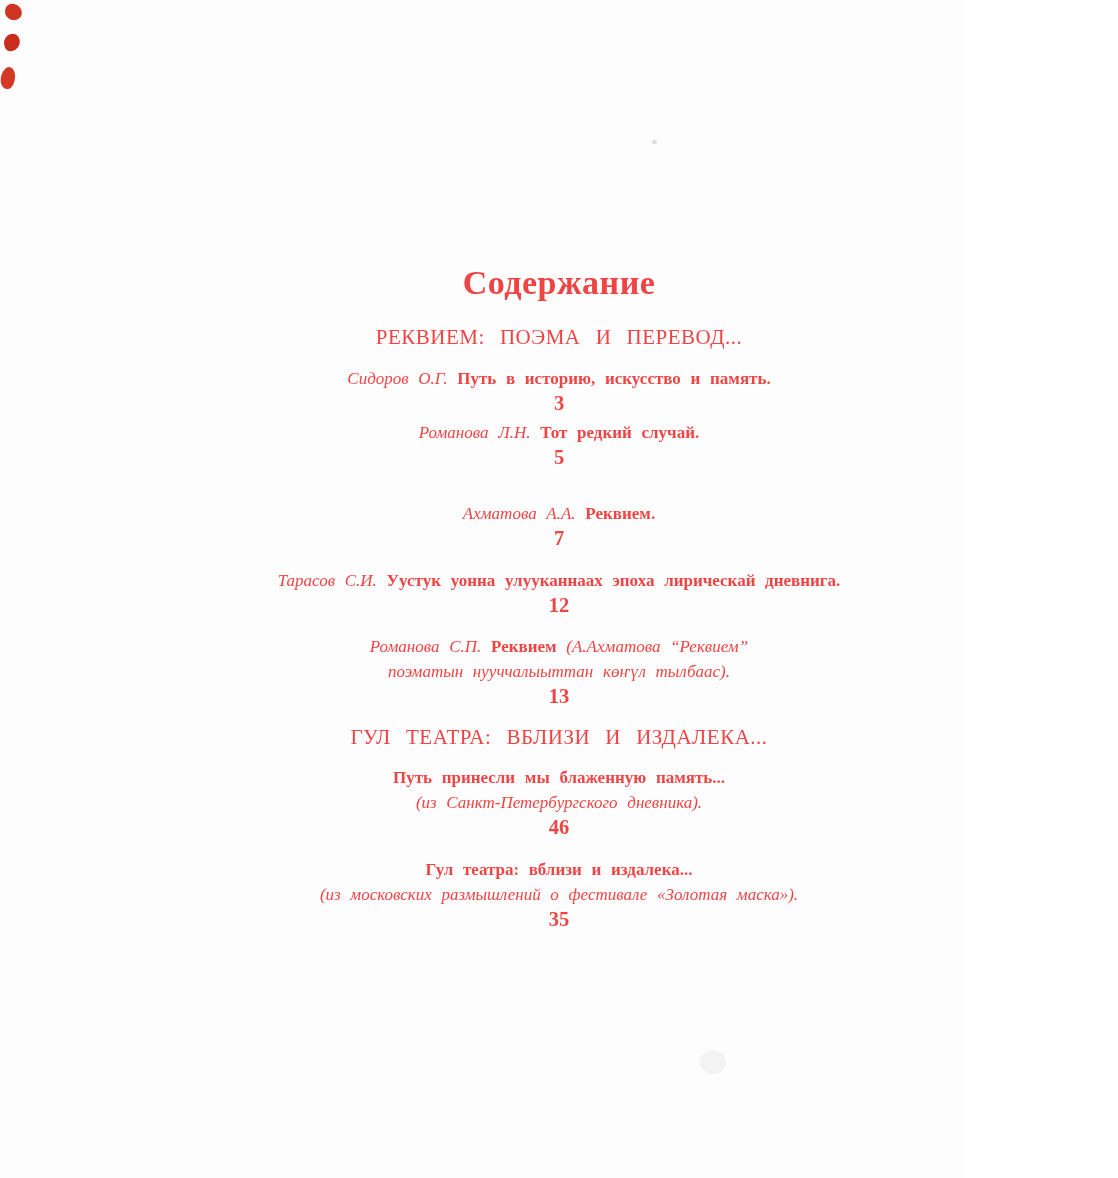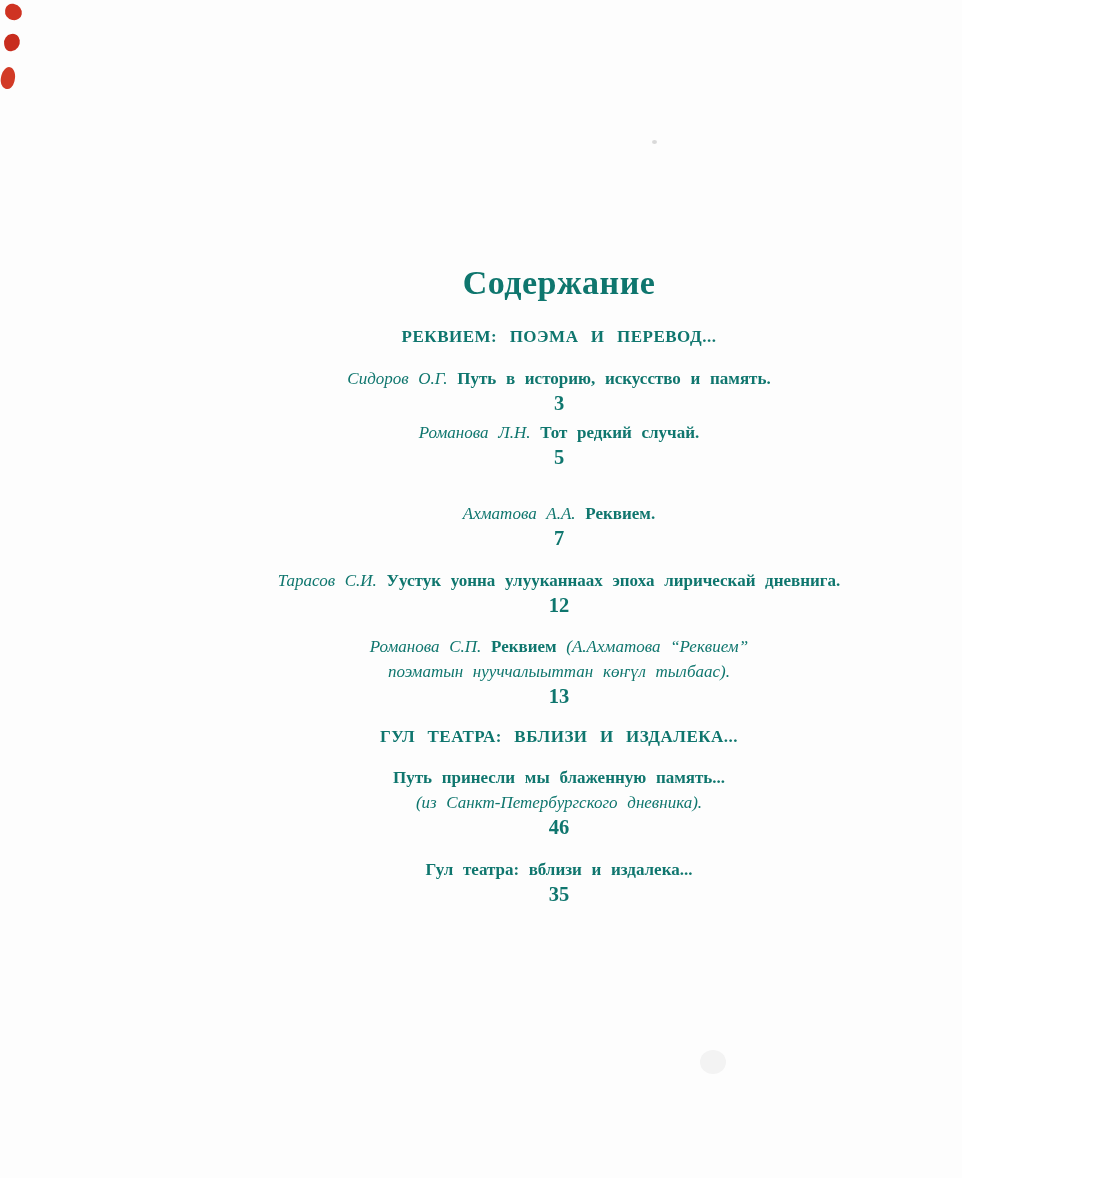--- a/index.html
+++ b/index.html
@@ -7,38 +7,38 @@
     padding: 0;
     background: #ffffff;
   }
   .page {
     position: relative;
     width: 962px;
     height: 1178px;
     background: #fdfdfd;
     overflow: hidden;
     font-family: "Liberation Serif", "DejaVu Serif", serif;
-    color: #0f766e;
+    color: #ef4444;
   }
   .block {
     position: absolute;
     left: 0;
     width: 1118px;
     text-align: center;
   }
   .doc-title {
     font-size: 34px;
     font-weight: bold;
     letter-spacing: 0.5px;
     line-height: 38px;
     margin: 0;
   }
   .section-heading {
-    font-size: 17px;
-    font-weight: bold;
+    font-size: 21px;
+    font-weight: normal;
     word-spacing: 0.45em;
     letter-spacing: 0.5px;
     line-height: 26px;
   }
   .entry-line {
     font-size: 17px;
     line-height: 25px;
     word-spacing: 0.32em;
   }
   .it  { font-style: italic; }
@@ -127,16 +127,17 @@
   <div class="block section-heading" style="top:724px">ГУЛ ТЕАТРА: ВБЛИЗИ И ИЗДАЛЕКА...</div>
 
   <div class="block" style="top:765px">
     <div class="entry-line b">Путь принесли мы блаженную память...</div>
     <div class="entry-line it">(из Санкт-Петербургского дневника).</div>
     <div class="pg">46</div>
   </div>
 
   <div class="block" style="top:857px">
     <div class="entry-line b">Гул театра: вблизи и издалека...</div>
+    <div class="entry-line it">(из московских размышлений о фестивале «Золотая маска»).</div>
     <div class="pg">35</div>
   </div>
 
 </div>
 
 </body></html>

